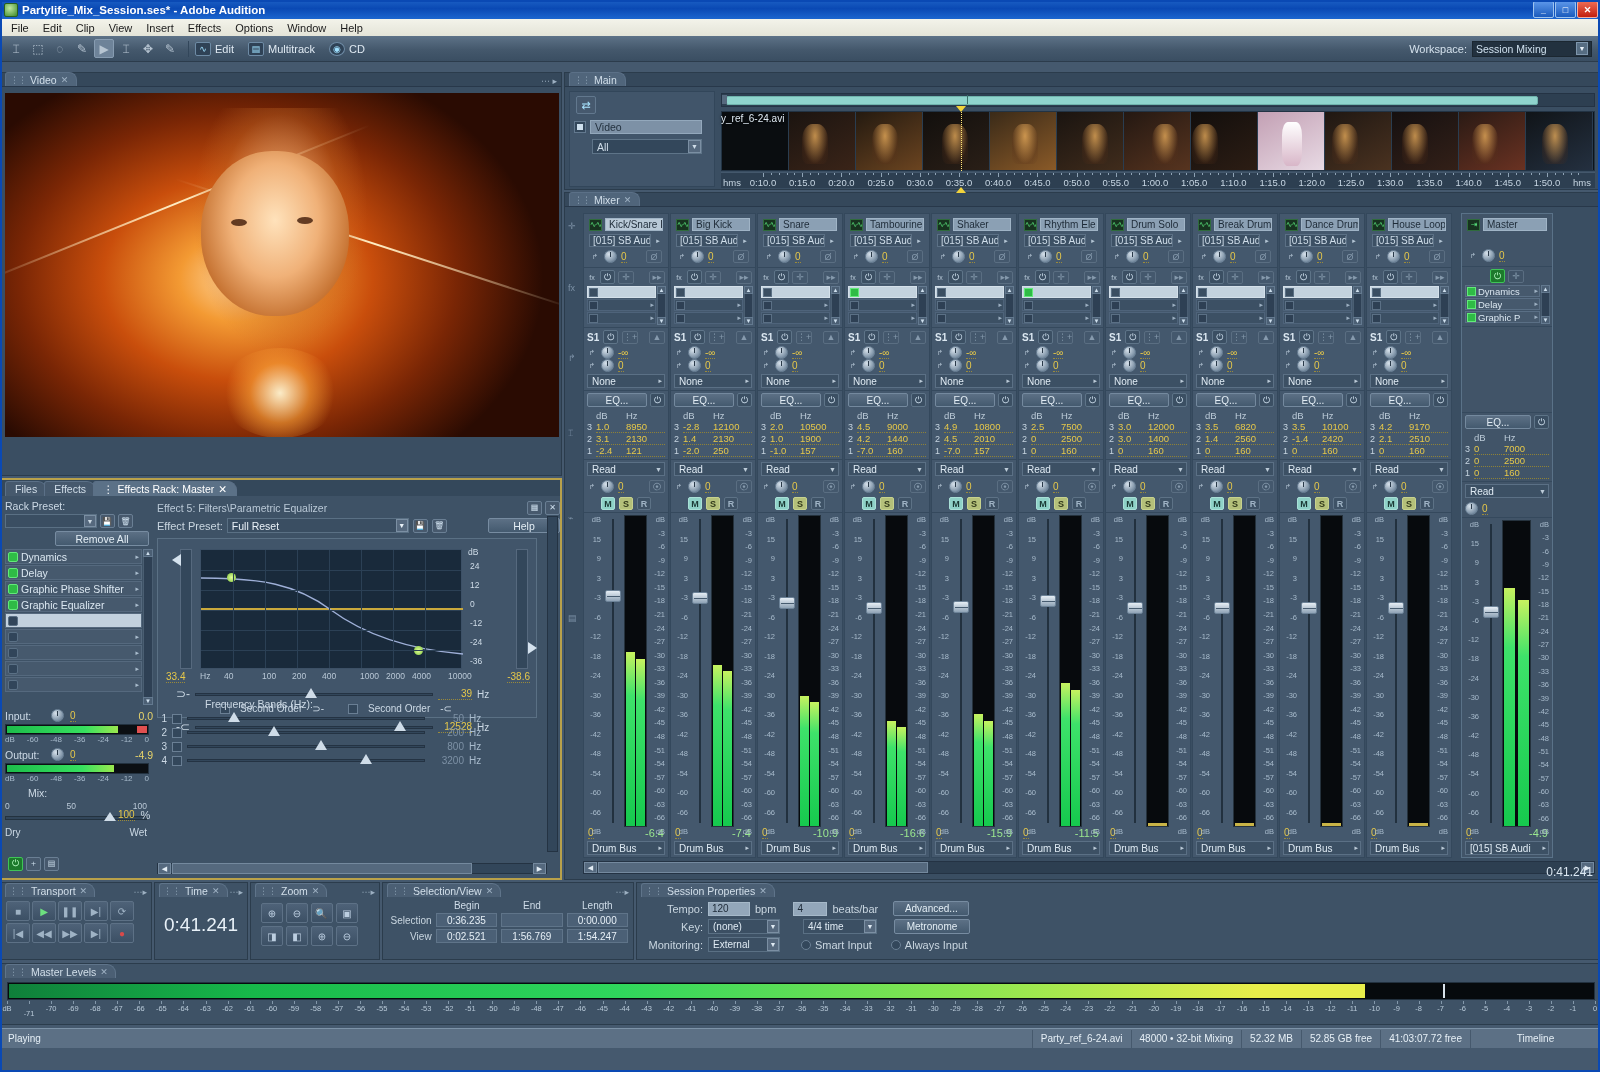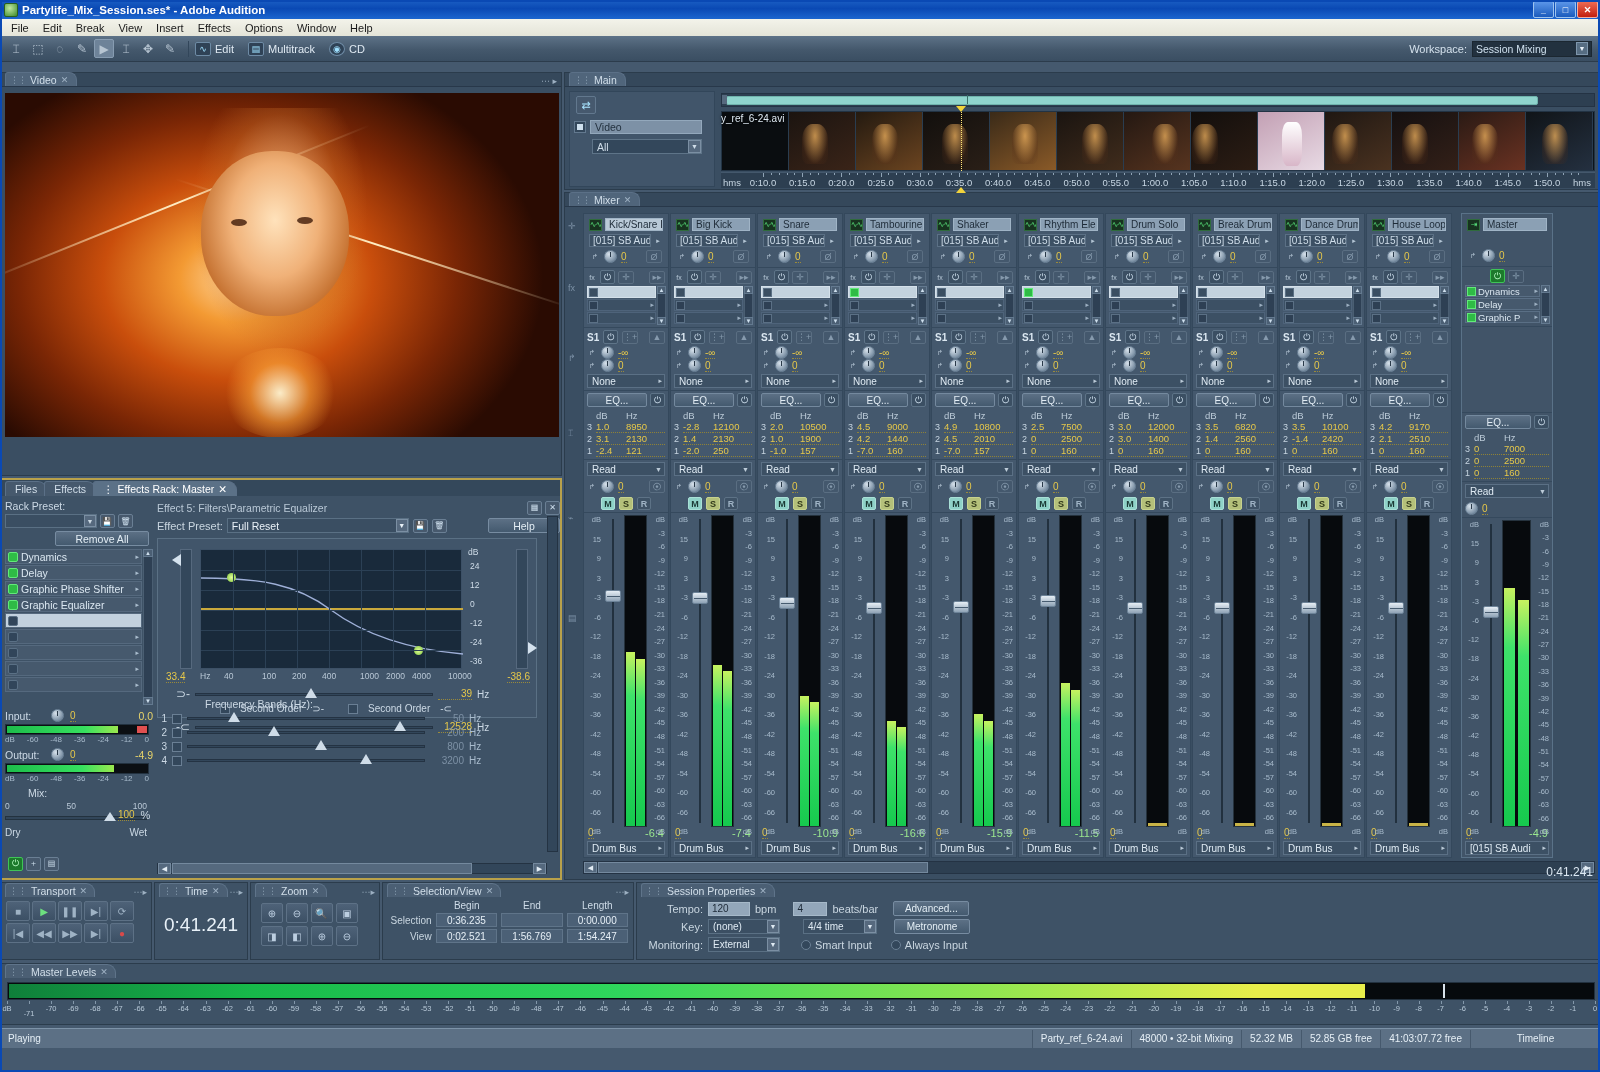--- a/index.html
+++ b/index.html
@@ -316,21 +316,21 @@
     <span>Partylife_Mix_Session.ses* - Adobe Audition</span>
     <div class="spacer"></div>
     <div class="winbtn">_</div>
     <div class="winbtn">□</div>
     <div class="winbtn close">✕</div>
   </div>
 
   <div class="menubar" id="menubar">
       <span class="mi">File</span>
       <span class="mi">Edit</span>
-      <span class="mi">Break</span>
+      <span class="mi">Clip</span>
       <span class="mi">View</span>
       <span class="mi">Insert</span>
       <span class="mi">Effects</span>
       <span class="mi">Options</span>
       <span class="mi">Window</span>
       <span class="mi">Help</span>
     </div>
 
   <div class="toolbar">
     <div class="tbtn">⌶</div>

